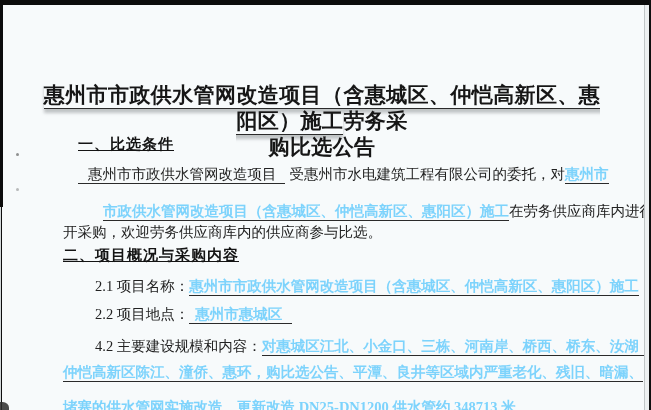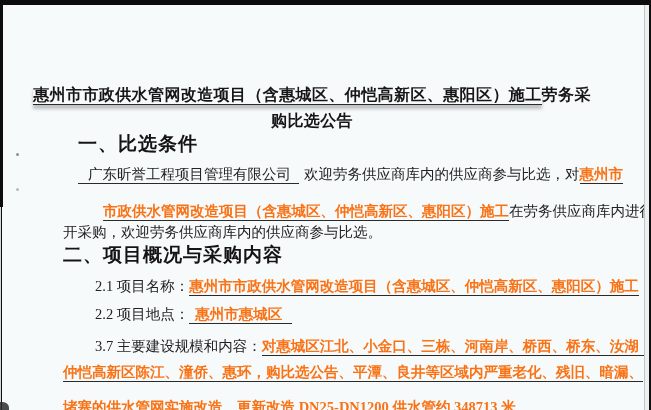--- a/index.html
+++ b/index.html
@@ -18,27 +18,27 @@
   .right-line  { left:644px; top:5px; width:1px; height:405px; background:#c0c5c6; }
   .right-shade { left:645px; top:5px; width:4px; height:405px; background:#edf0f1; }
   .right-bar   { left:649px; top:0; width:2px; height:410px; background:#101010; }
   .corner-smudge { left:0; top:402px; width:9px; height:8px; background:#2b2b2b;
                    border-radius:0 70% 0 0; opacity:.85; }
   .dot1 { left:16px; top:153px; width:3px; height:3px; background:#4a4a4a; border-radius:50%; opacity:.6; }
   .dot2 { left:16px; top:188px; width:3px; height:3px; background:#6a6a6a; border-radius:50%; opacity:.45; }
   
   .line { white-space:nowrap; line-height:21px; }
   .u { border-bottom:1.5px solid #2a2a2a; padding-bottom:1px; }
-  .b { font-weight:bold; color:#f97316;font-family:Liberation Serif, serif; }
+  .b { font-weight:bold; color:#7dd3fc;font-family:Liberation Serif, serif; }
   .smear { box-shadow:0 4px 3px rgba(110,115,118,0.40); }
-  .title { left:32px; top:82px; width:560px; text-align:center;
-           font-size:16px; font-weight:bold; color:#161616;
+  .title { left:42px; top:82px; width:560px; text-align:center;
+           font-size:21px; font-weight:bold; color:#161616;
            line-height:26px; letter-spacing:.4px; }
-  .heading { font-size:19px; font-weight:bold; color:#141414;
-             font-family:"Liberation Sans","DejaVu Sans",sans-serif; letter-spacing:1px; }
+  .heading { font-size:15px; font-weight:bold; color:#141414;
+             font-family:"Liberation Sans","DejaVu Sans",sans-serif; letter-spacing:1px;text-decoration:underline; }
   .h1x  { left:78px; top:133px; }
   .pl1  { left:78px; top:164px; }
   .pl2  { left:63px; top:201px;margin-left:40px; }
   .pl3  { left:63px; top:222px;text-align:right; }
   .h2x  { left:63px; top:244px; }
   .i21  { left:95px; top:276px; }
   .i22  { left:95px; top:304px; }
   .i231 { left:95px; top:336px; }
   .i232 { left:63px; top:362px; }
   .i233 { left:63px; top:389px;margin-top:8px; }
@@ -54,39 +54,39 @@
   <div class="abs paper"></div>
 
   <div class="abs title">
     <span><span class="u smear">惠州市市政供水管网改造项目（含惠城区、仲恺高新区、惠阳区）施工</span><span>劳务采</span></span><br>
     <span>购比选公告</span>
   </div>
 
   <div class="abs line heading h1x">一、比选条件</div>
 
   <div class="abs line pl1">
-    <span class="u pad-agent">广东昕誉工程项目管理有限公司</span><span class="gap">欢迎劳务供应商库内的供应商参与比选，对</span><span class="u b">惠州市</span>
+    <span class="u pad-agent">惠州市市政供水管网改造项目</span><span class="gap">受惠州市水电建筑工程有限公司的委托，对</span><span class="u b">惠州市</span>
   </div>
   <div class="abs line pl2">
     <span class="u b">市政供水管网改造项目（含惠城区、仲恺高新区、惠阳区）施工</span><span>在劳务供应商库内进行公</span>
   </div>
   <div class="abs line pl3">开采购，欢迎劳务供应商库内的供应商参与比选。</div>
 
   <div class="abs line heading h2x">二、项目概况与采购内容</div>
 
   <div class="abs line i21">
     <span>2.1 项目名称：</span><span class="u b">惠州市市政供水管网改造项目（含惠城区、仲恺高新区、惠阳区）施工</span>
   </div>
 
   <div class="abs line i22">
     <span>2.2 项目地点：</span><span class="u b pad-val">惠州市惠城区</span>
   </div>
 
   <div class="abs line i231">
-    <span>3.7 主要建设规模和内容：</span><span class="u b">对惠城区江北、小金口、三栋、河南岸、桥西、桥东、汝湖，</span>
+    <span>4.2 主要建设规模和内容：</span><span class="u b">对惠城区江北、小金口、三栋、河南岸、桥西、桥东、汝湖，</span>
   </div>
   <div class="abs line i232">
     <span class="u b">仲恺高新区陈江、潼侨、惠环，购比选公告、平潭、良井等区域内严重老化、残旧、暗漏、</span>
   </div>
   <div class="abs line i233">
     <span class="u b">堵塞的供水管网实施改造，更新改造 DN25-DN1200 供水管约 348713 米。</span>
   </div>
 
   <div class="abs top-bar"></div>
   <div class="abs left-bar"></div>

